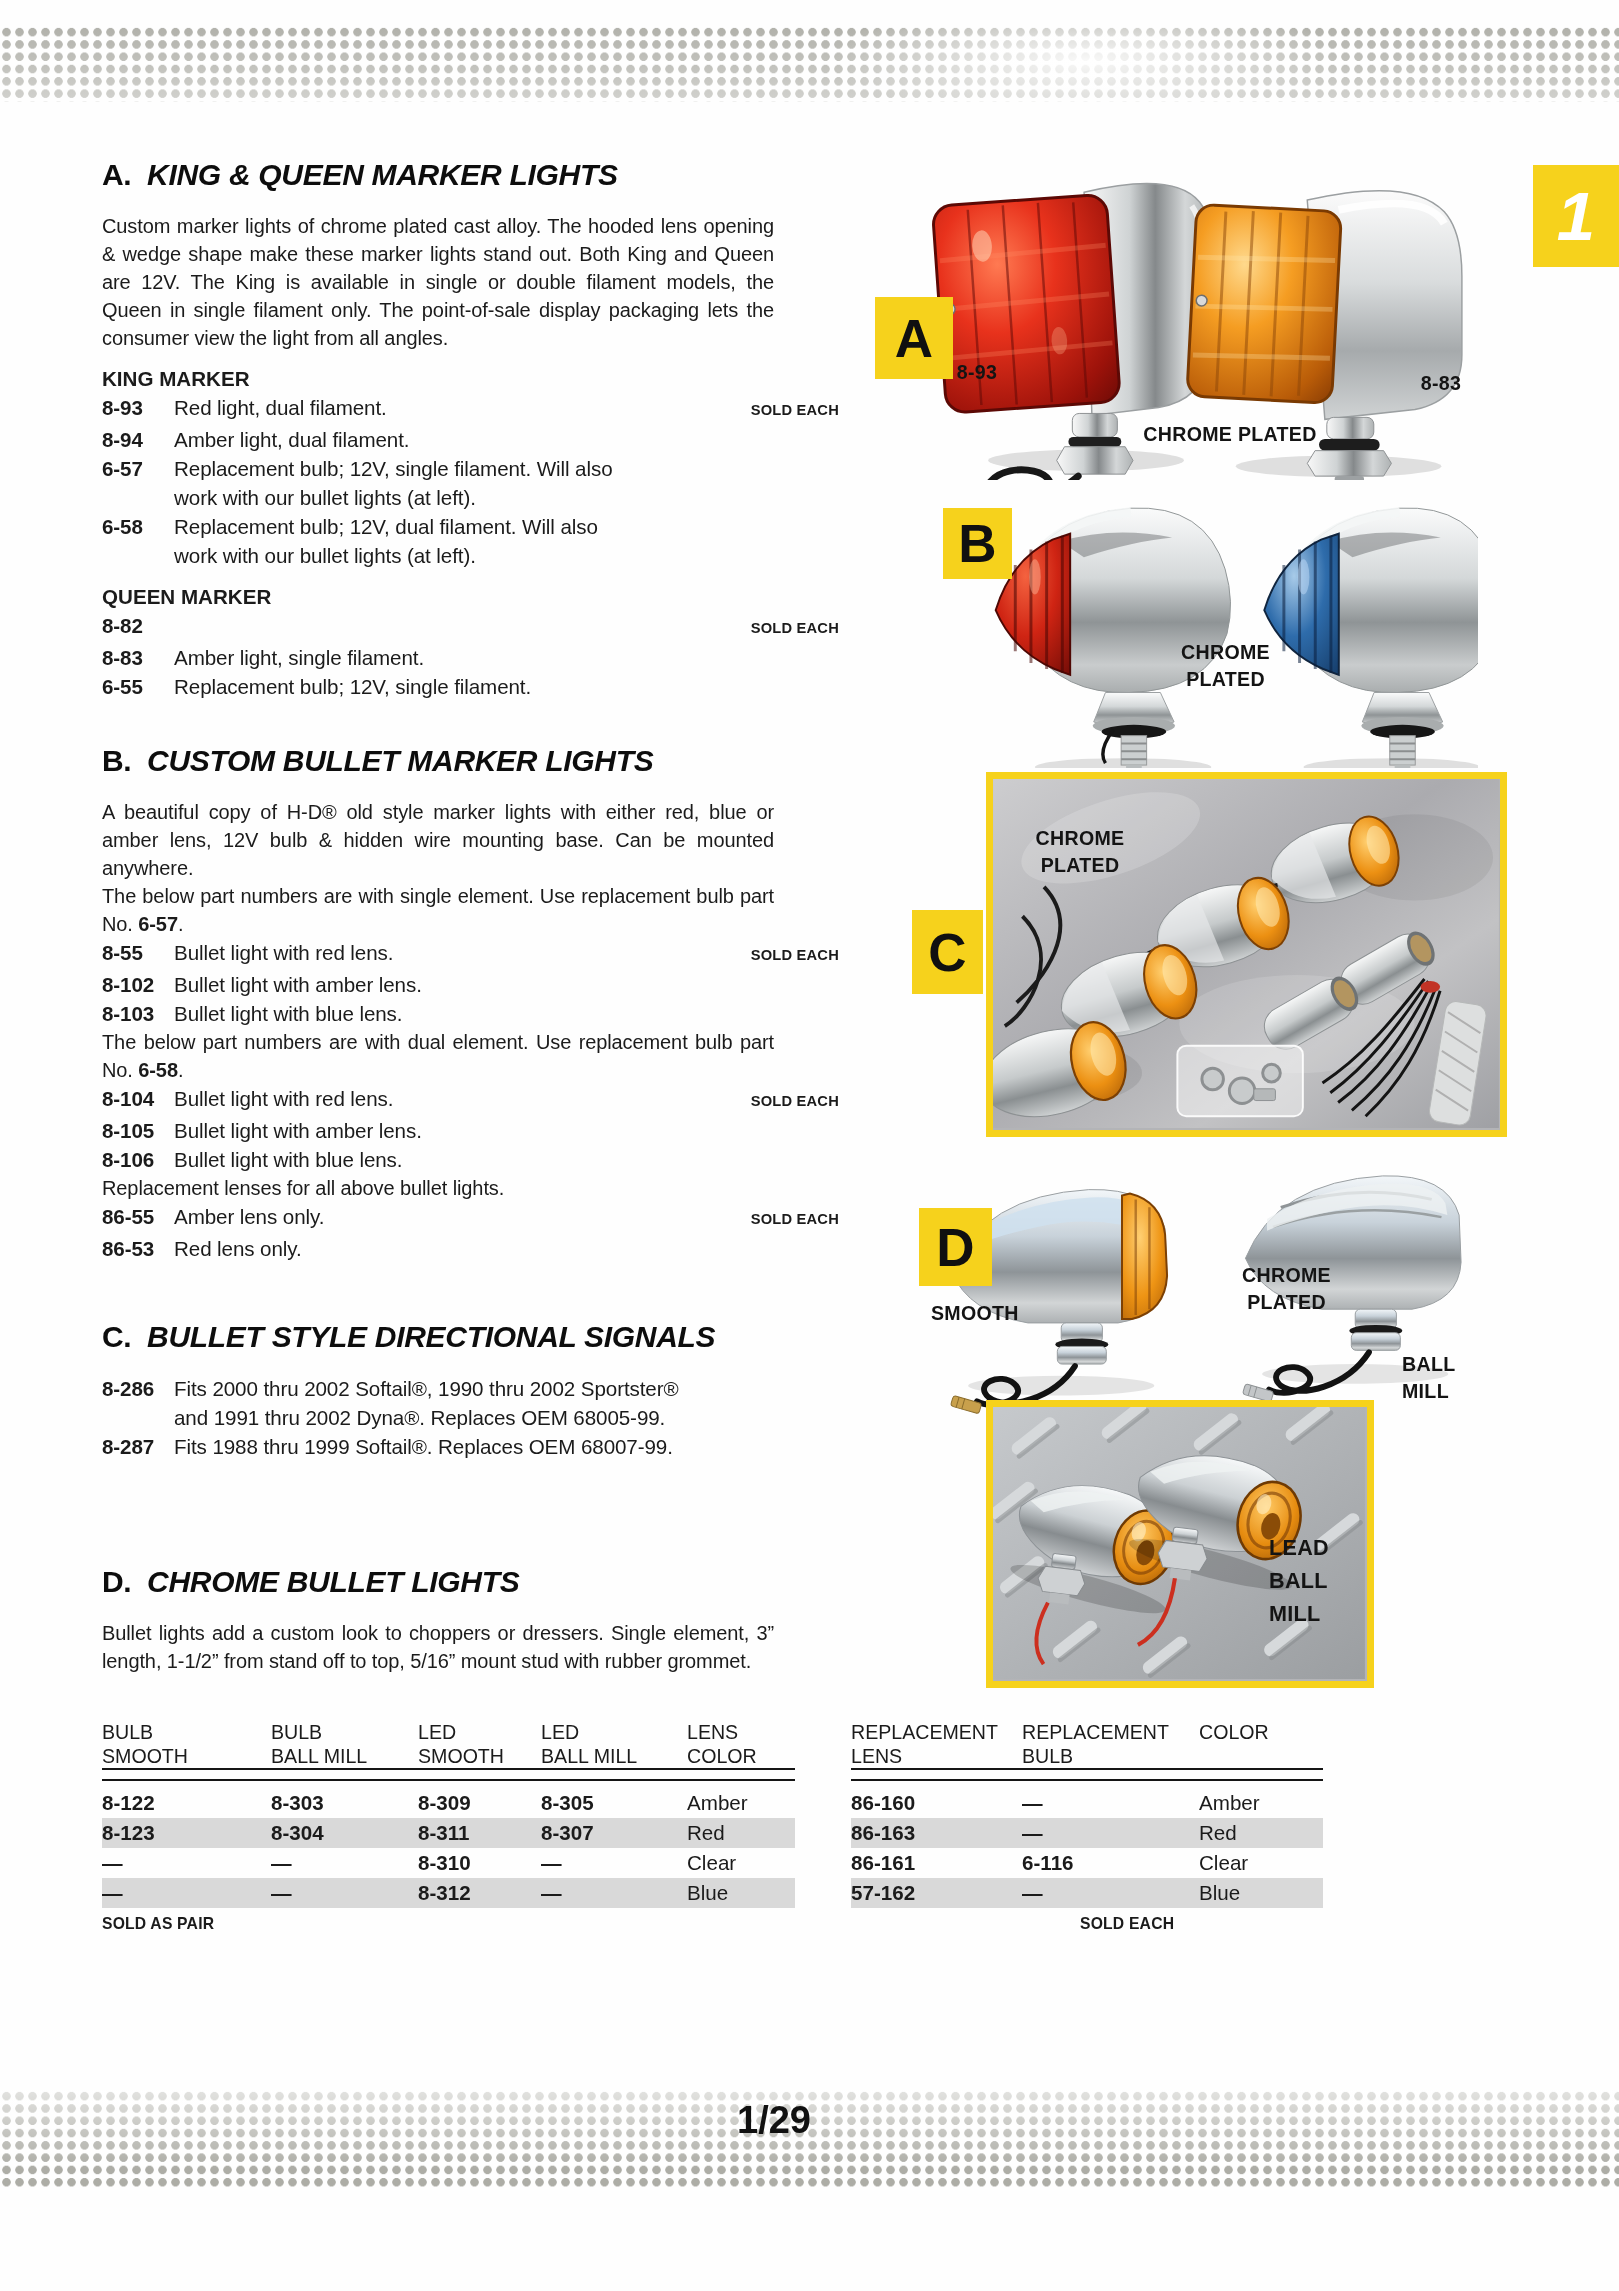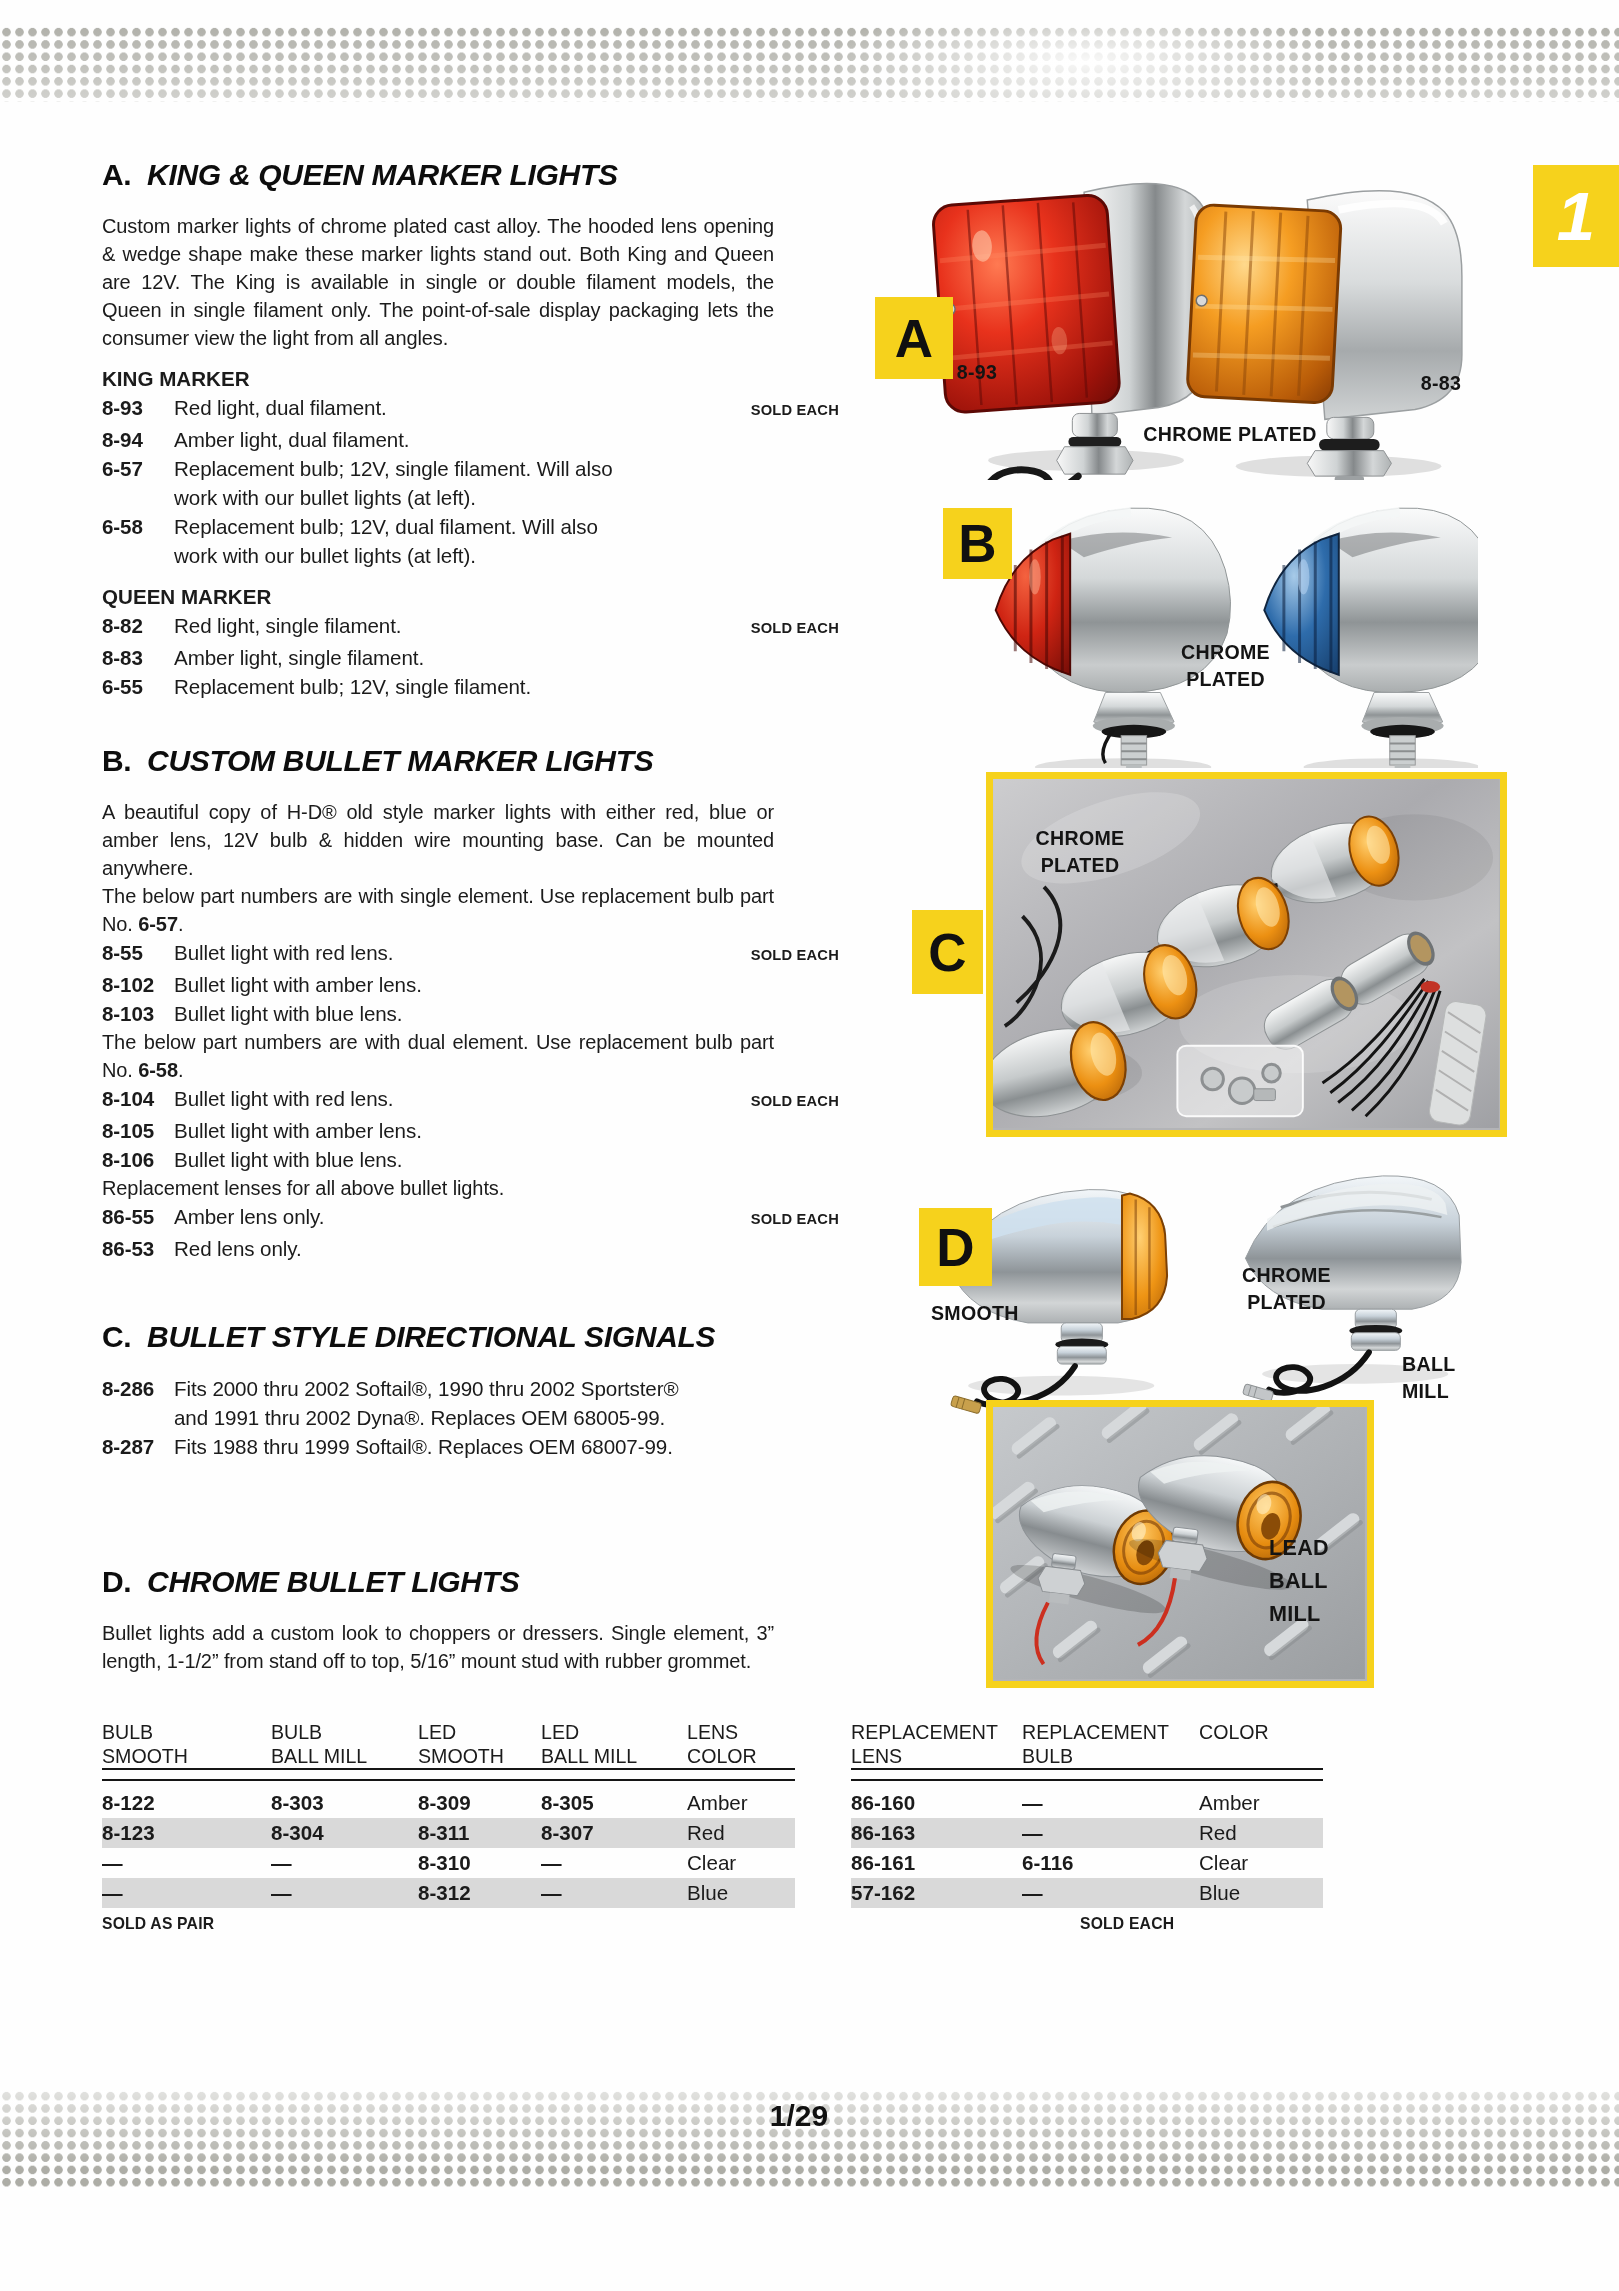--- a/index.html
+++ b/index.html
@@ -11,22 +11,22 @@
     background-image:radial-gradient(circle,#adada6 3.9px,rgba(173,173,166,0) 4.6px);
     background-size:13px 12.3px;}
   .dots::after{content:"";position:absolute;inset:0;}
   .dots.top{top:25.5px;height:76px;}
   .dots.top::after{background:
     radial-gradient(ellipse 353px 88px at 67% 45%, rgba(255,255,255,.9), rgba(255,255,255,0) 72%),
     linear-gradient(to bottom, rgba(255,255,255,.05), rgba(255,255,255,.45));}
   .dots.bottom{top:2090px;height:98px;}
   .dots.bottom::after{background:linear-gradient(to bottom, rgba(255,255,255,.65), rgba(255,255,255,0) 80%);}
 
-  .pagenum{position:absolute;left:745px;top:2099px;width:108px;text-align:center;
-    font-size:30px;font-weight:bold;color:#111;z-index:5;}
+  .pagenum{position:absolute;left:720px;top:2099px;width:108px;text-align:center;
+    font-size:38px;font-weight:bold;color:#111;z-index:5;}
 
   .tab1{position:absolute;right:0;top:165px;width:86px;height:102px;background:var(--accent,#f6d21c);
     display:flex;align-items:center;justify-content:center;
     font-style:italic;font-weight:bold;font-size:69px;color:#fff;z-index:4;}
 
   .badge{position:absolute;background:var(--accent,#f6d21c);display:flex;align-items:center;justify-content:center;
     font-weight:bold;font-size:53px;color:#101010;z-index:4;}
 
   
   .sec{position:absolute;left:102px;width:737px;}
@@ -103,21 +103,20 @@
         <span class="pl-tag"></span>
       </div>
     <div class="pl-row">
         <span class="pl-pn"></span>
         <span class="pl-text">work with our bullet lights (at left).</span>
         <span class="pl-tag"></span>
       </div>
     <div class="subhead">QUEEN MARKER</div>
     <div class="pl-row">
         <span class="pl-pn">8-82</span>
-        <span class="pl-text">Red light, single filament.</span>
         <span class="pl-tag">SOLD EACH</span>
       </div>
     <div class="pl-row">
         <span class="pl-pn">8-83</span>
         <span class="pl-text">Amber light, single filament.</span>
         <span class="pl-tag"></span>
       </div>
     <div class="pl-row">
         <span class="pl-pn">6-55</span>
         <span class="pl-text">Replacement bulb; 12V, single filament.</span>

